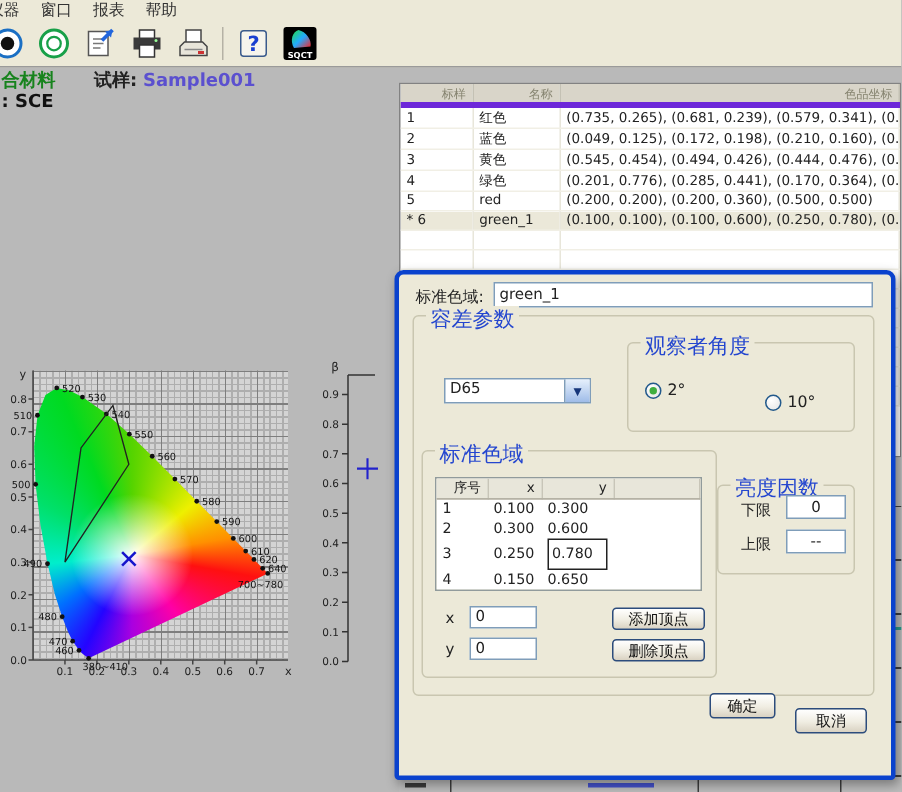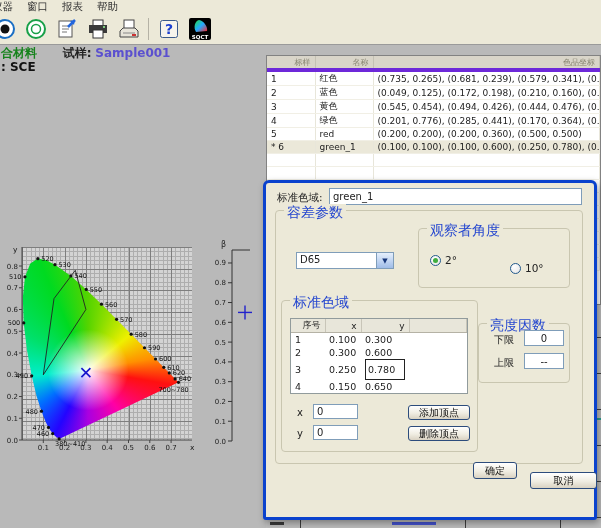--- a/index.html
+++ b/index.html
@@ -475,15 +475,15 @@
     <div class="abs txt" style="left:258px;top:170px;width:40px;height:16px;justify-content:center">--</div>
 
     <div class="abs" style="left:31px;top:224px;font-size:10px">x</div>
     <div class="abs txt" style="left:47px;top:221px;width:45px;height:15px">0</div>
     <div class="abs xpbtn" style="left:142px;top:222px;width:62px;height:15px">添加顶点</div>
     <div class="abs" style="left:31px;top:245px;font-size:10px">y</div>
     <div class="abs txt" style="left:47px;top:242px;width:45px;height:15px">0</div>
     <div class="abs xpbtn" style="left:142px;top:243px;width:62px;height:15px">删除顶点</div>
 
     <div class="abs xpbtn" style="left:207px;top:279px;width:44px;height:17px">确定</div>
-    <div class="abs xpbtn" style="left:264px;top:289px;width:67px;height:17px">取消</div>
+    <div class="abs xpbtn" style="left:264px;top:289px;width:48px;height:17px">取消</div>
   </div>
 </div>
 
 </body></html>

